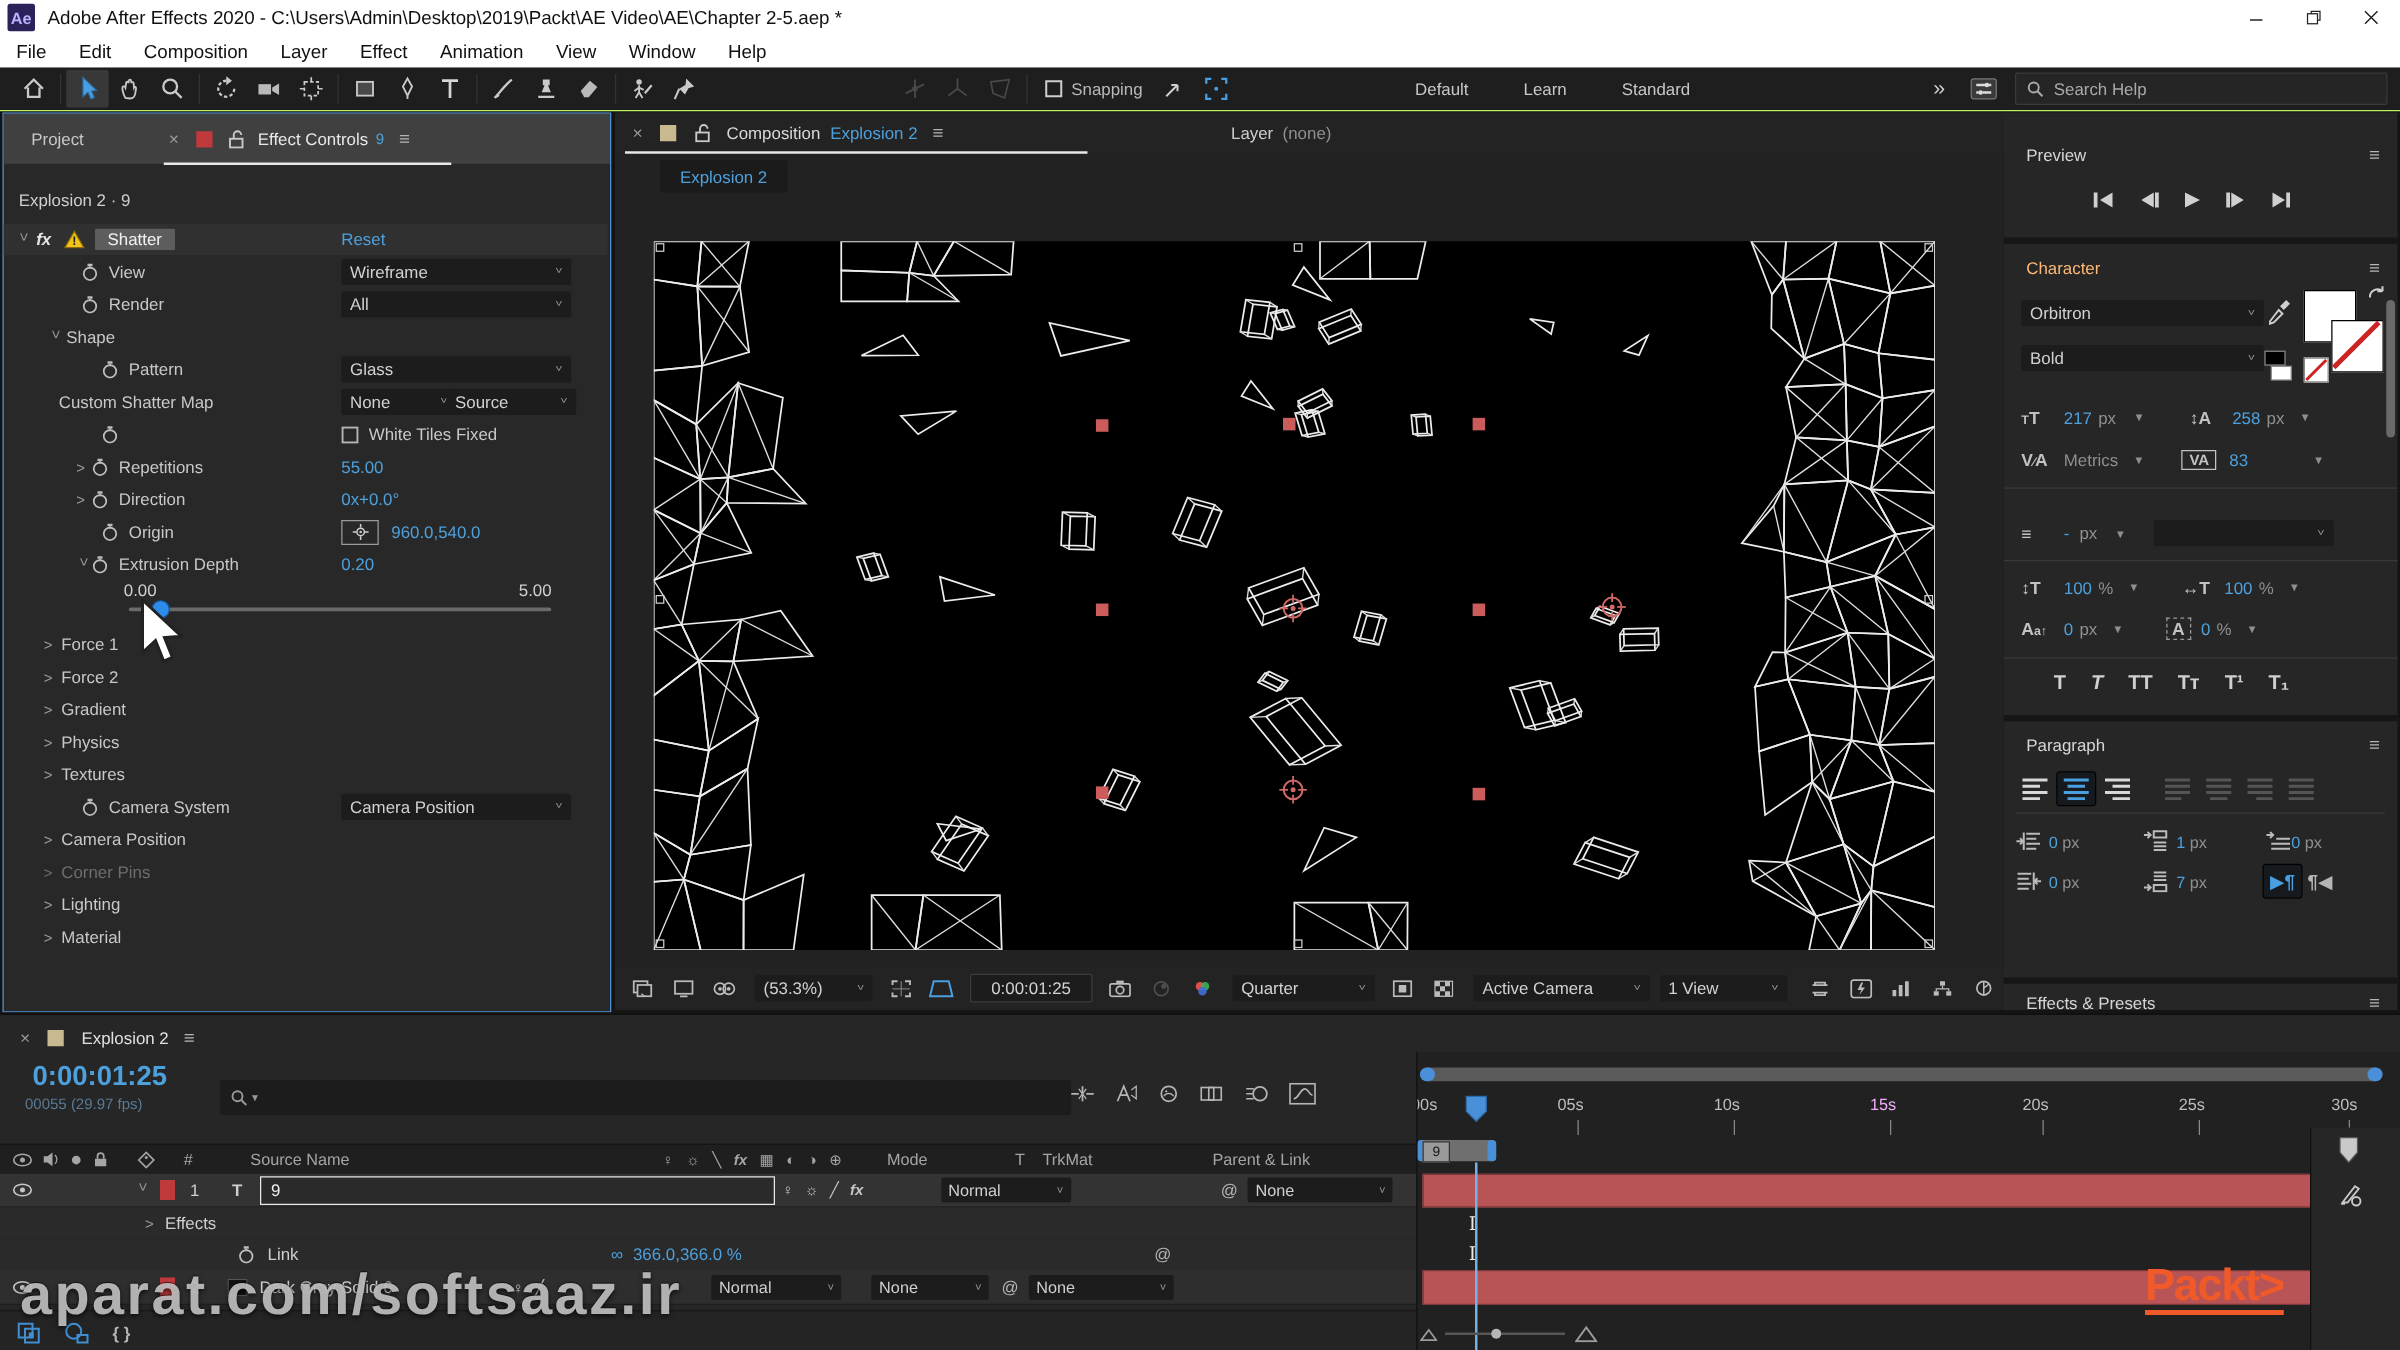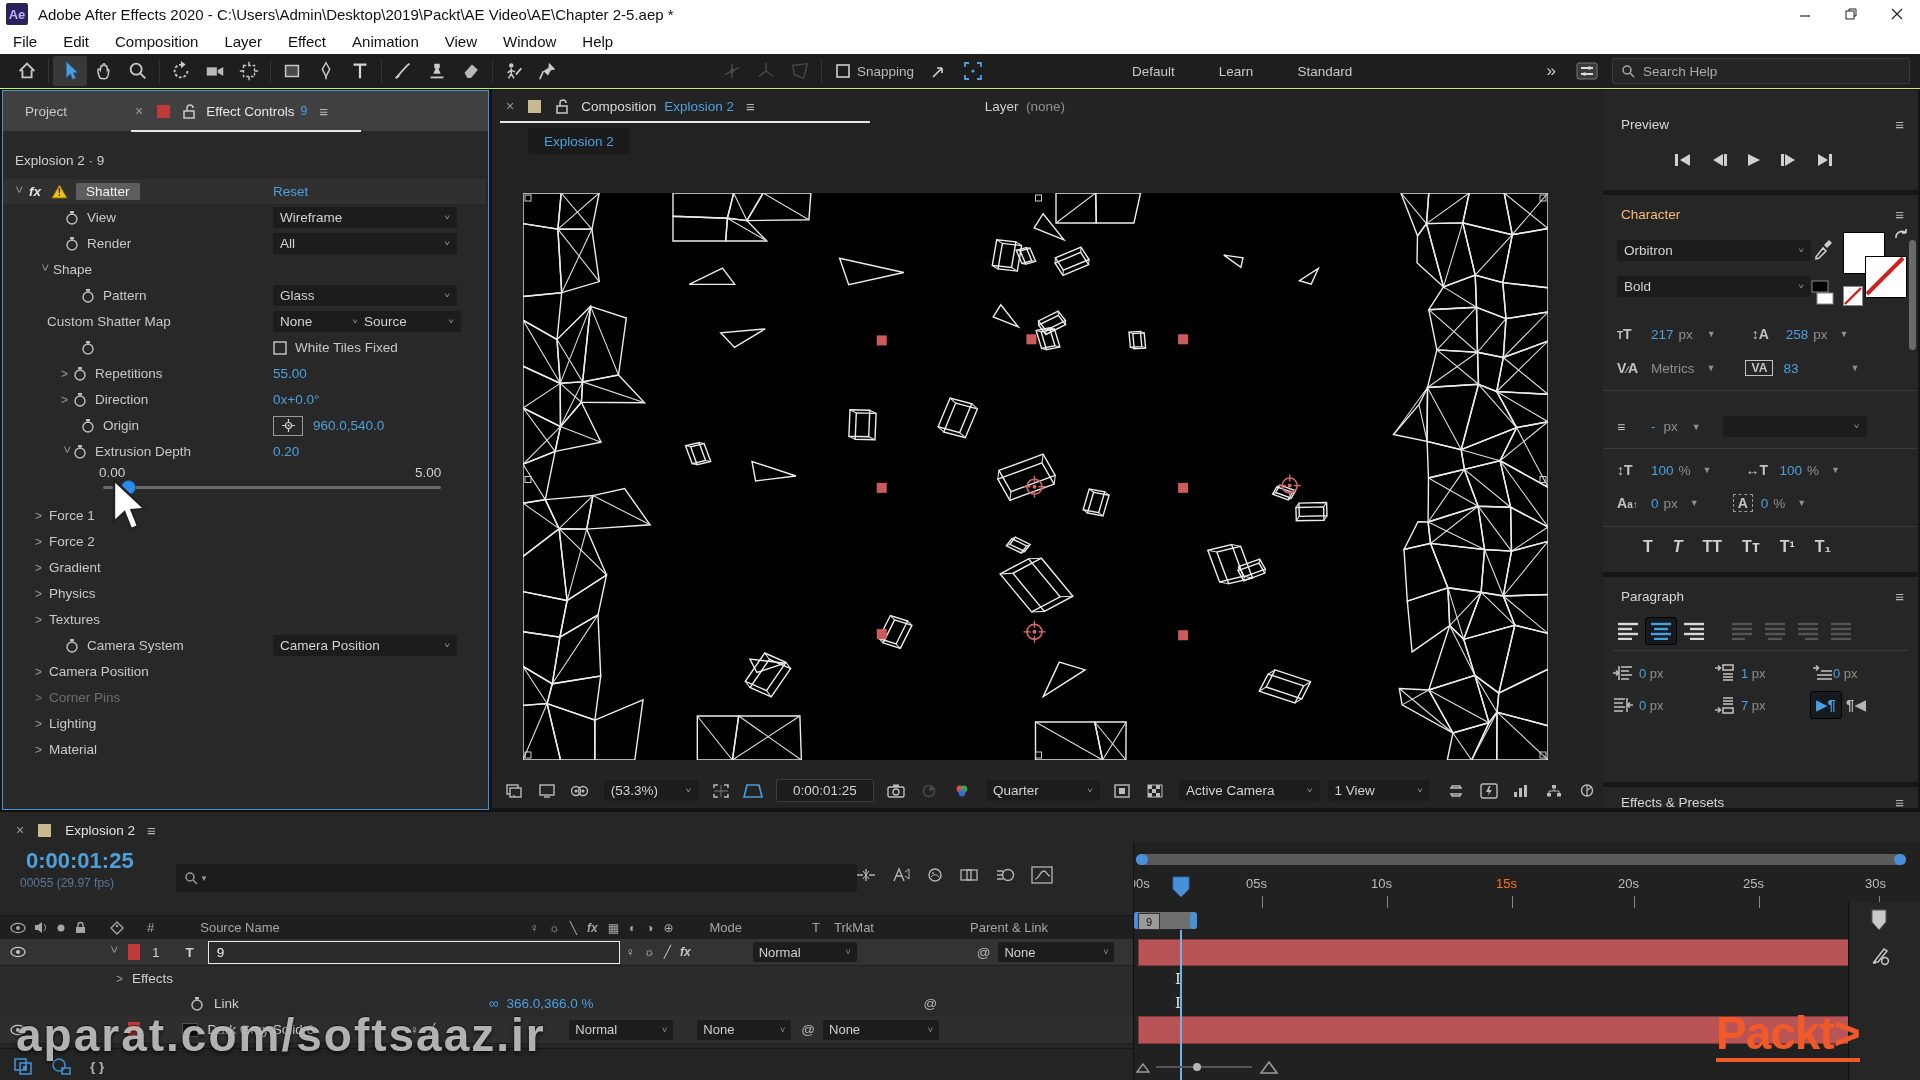--- a/index.html
+++ b/index.html
@@ -43,21 +43,21 @@
   .cicon{color:#c2c2c2;font-weight:bold;font-size:14px;width:34px;display:inline-block;}
   .pnum{width:70px;display:inline-block;}
   .alignbtn{width:30px;height:26px;display:flex;align-items:center;justify-content:center;border-radius:2px;}
   .alignbtn.sel{background:#16191d;outline:1px solid #000;}
   
   .hdrlbl{color:#a5a5a5;font-size:13px;}
   .tlrow{position:absolute;left:0;width:1133px;display:flex;align-items:center;background:#2a2a2a;border-bottom:1px solid #1f1f1f;}
   .modeDD{background:#1c1c1c;border-radius:2px;height:20px;display:flex;align-items:center;justify-content:space-between;padding:0 6px;font-size:13px;color:#d0d0d0;}
   #watermark{left:16px;top:1008px;font-size:46px;font-weight:bold;color:rgba(215,215,215,.82);
              letter-spacing:2px;text-shadow:0 2px 4px rgba(0,0,0,.7),0 -1px 0 rgba(0,0,0,.5);z-index:60;}
-  #packt{left:1716px;top:1010px;z-index:60;color:#f05a28;font-size:46px;font-weight:bold;letter-spacing:-1px;
+  #packt{left:1716px;top:1010px;z-index:60;color:#f05a28;font-size:36px;font-weight:bold;letter-spacing:-1px;
          border-bottom:4px solid #f05a28;padding-bottom:2px;line-height:1;}
   svg{display:block;}
 </style>
 </head>
 <body>
 
 <div id="app">
 
   <div id="titlebar" class="abs">
     <div id="appicon">Ae</div>
@@ -1464,21 +1464,21 @@
 
     <div class="abs" id="tl-right" style="left:1133px;top:30px;width:787px;height:240px;background:#212121;border-left:1px solid #101010;overflow:hidden;">
 
       <div class="abs" style="left:2px;top:12px;width:770px;height:11px;background:#5a5a5a;border-radius:6px"></div>
       <div class="abs" style="left:2px;top:12px;width:12px;height:11px;background:#4a90d9;border-radius:6px"></div>
       <div class="abs" style="left:760px;top:12px;width:12px;height:11px;background:#4a90d9;border-radius:6px"></div>
 
       <div class="abs" style="left:-16px;top:34px;color:#bdbdbd;font-size:13px">0:00s</div>
       <div class="abs" style="left:112px;top:34px;color:#bdbdbd;font-size:13px">05s</div>
       <div class="abs" style="left:237px;top:34px;color:#bdbdbd;font-size:13px">10s</div>
-      <div class="abs" style="left:362px;top:34px;color:#f97316;font-size:13px">15s</div>
+      <div class="abs" style="left:362px;top:34px;color:#f0abfc;font-size:13px">15s</div>
       <div class="abs" style="left:484px;top:34px;color:#bdbdbd;font-size:13px">20s</div>
       <div class="abs" style="left:609px;top:34px;color:#bdbdbd;font-size:13px">25s</div>
       <div class="abs" style="left:731px;top:34px;color:#bdbdbd;font-size:13px">30s</div>
 
       <div class="abs" style="left:128px;top:54px;width:1px;height:12px;background:#888"></div>
       <div class="abs" style="left:253px;top:54px;width:1px;height:12px;background:#888"></div>
       <div class="abs" style="left:378px;top:54px;width:1px;height:12px;background:#888"></div>
       <div class="abs" style="left:500px;top:54px;width:1px;height:12px;background:#888"></div>
       <div class="abs" style="left:625px;top:54px;width:1px;height:12px;background:#888"></div>
       <div class="abs" style="left:745px;top:54px;width:1px;height:12px;background:#888"></div>

